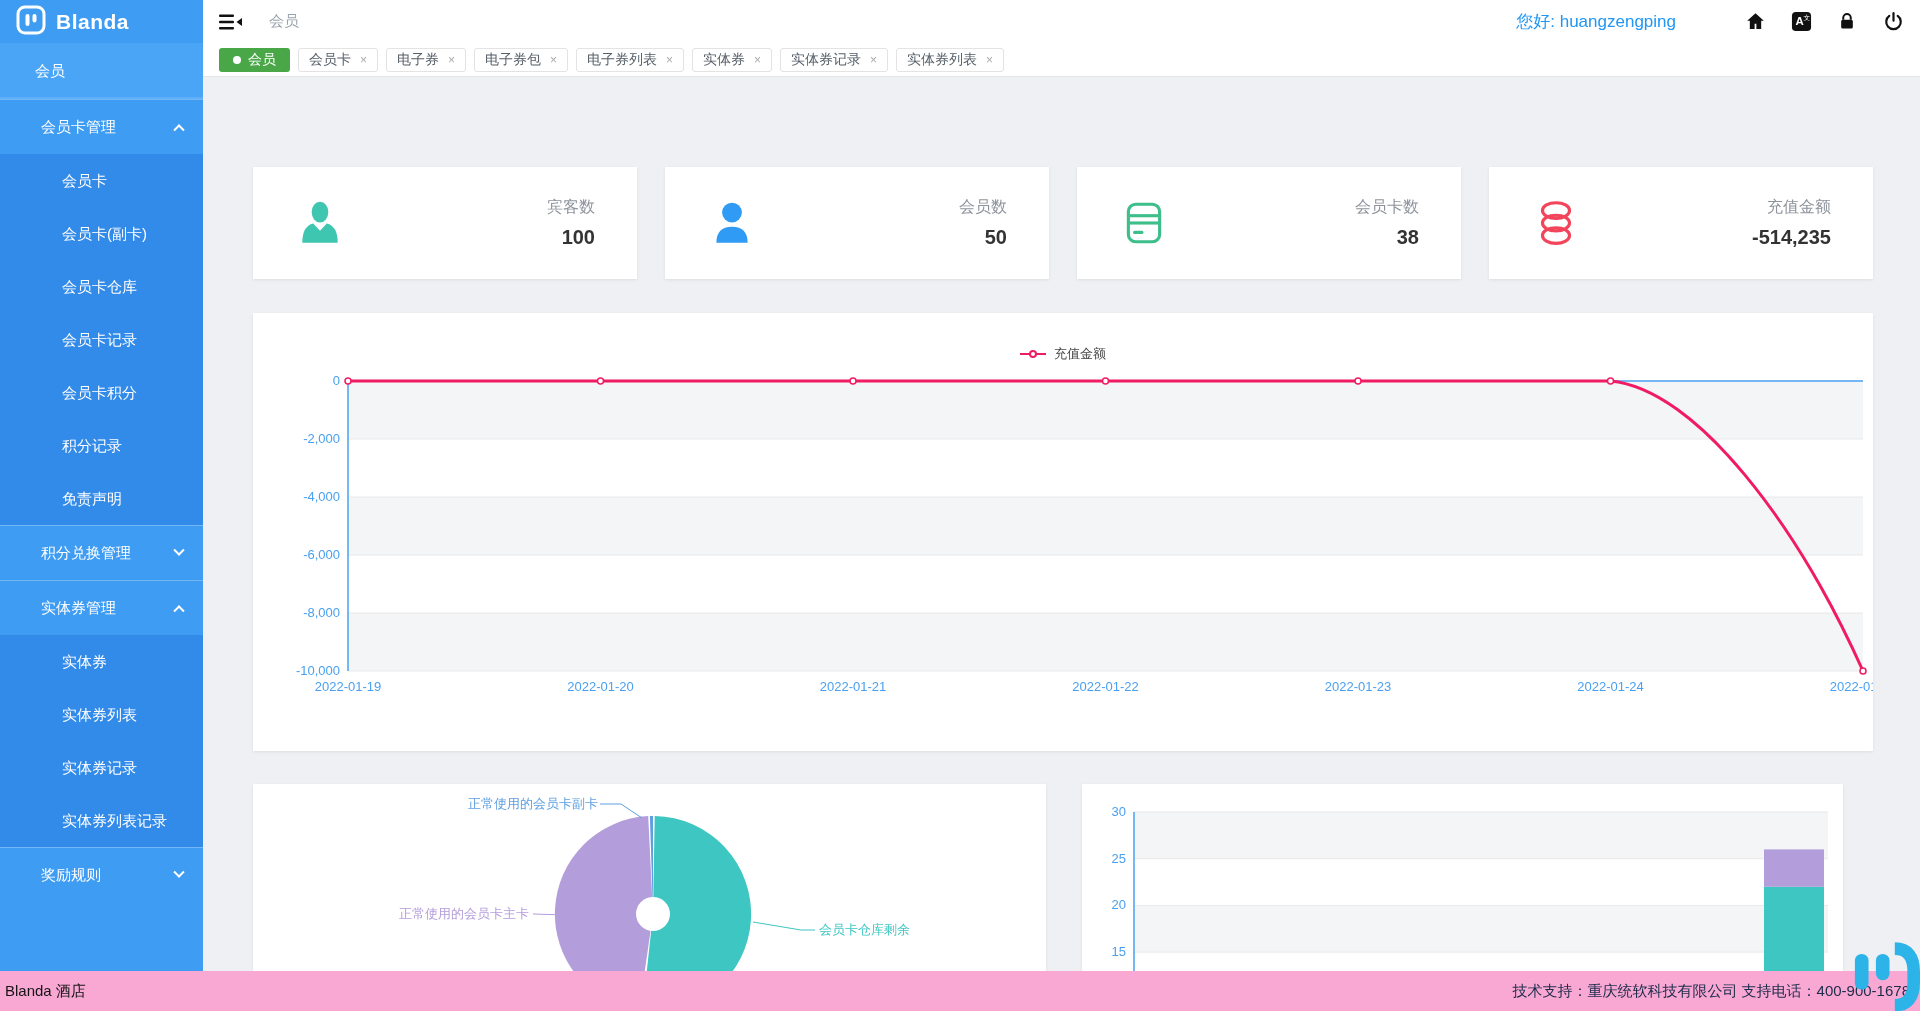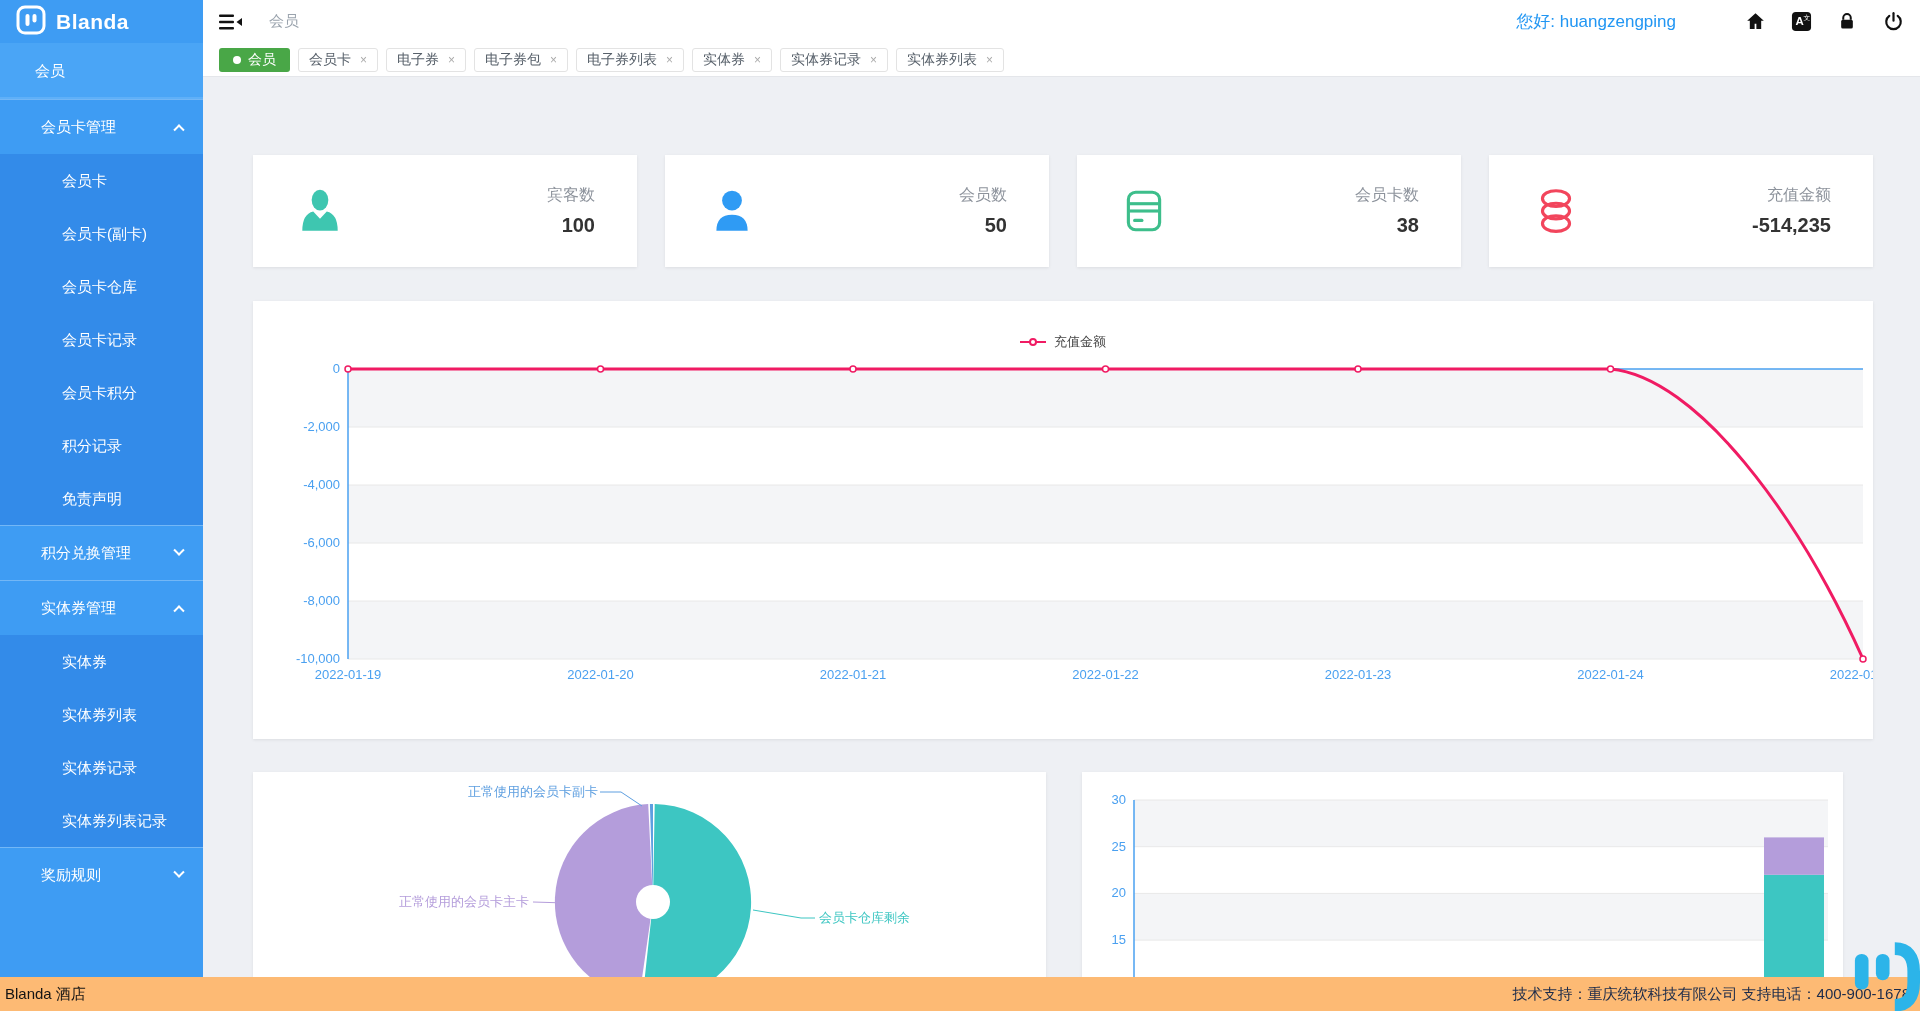--- a/index.html
+++ b/index.html
@@ -40,21 +40,21 @@
          padding:0 10px; cursor:pointer; white-space:nowrap; }
   .tab.active { background:#49a747; color:#fff; padding:0 14px; gap:7px; }
   .tab.active .dot { width:8px; height:8px; border-radius:50%; background:#fff; display:inline-block; }
   .tab.plain { background:#fff; border:1px solid #e3e3e3; color:#57606a; gap:9px; }
   .tab.plain .x { color:#aaa; font-size:12px; }
 
   
   .content { position:fixed; top:77px; left:203px; right:0; bottom:22px; overflow:hidden;
              background:#eef0f4; padding:78px 47px 0 50px; }
   .card { background:#fff; box-shadow:0 1px 3px rgba(0,0,0,.08); }
-  .stats-row { display:flex; gap:28px; }
+  .stats-row { display:flex; gap:28px;margin-top:12px; }
   .stat-card { flex:1; height:112px; display:flex; align-items:center; padding:0 42px; }
   .stat-icon { width:50px; height:50px; }
   .stat-right { margin-left:auto; text-align:right; }
   .stat-label { color:#8d939c; font-size:16px; }
   .stat-value { color:#333; font-size:20px; font-weight:bold; margin-top:8px; }
 
   .chart-card { margin-top:34px; height:438px; overflow:hidden; }
   .legend { display:flex; justify-content:center; align-items:center; gap:8px; padding-top:26px;
             height:56px; cursor:pointer; }
   .lg-line { width:26px; height:2px; background:#f01b63; position:relative; display:inline-block; }
@@ -62,21 +62,21 @@
              background:#fff; border:2px solid #f01b63; box-sizing:border-box; }
   .lg-text { font-size:13px; color:#464646; }
   #line-chart { width:1620px; height:382px; }
 
   .bottom-row { display:flex; gap:36px; margin-top:33px; }
   .pie-card { width:793px; height:300px; }
   .bar-card { width:761px; height:300px; }
   svg text { font-family:"Liberation Sans","DejaVu Sans",sans-serif; }
 
   
-  .footer { position:fixed; left:0; right:0; bottom:0; height:34px; background:#fdba74; z-index:10;
+  .footer { position:fixed; left:0; right:0; bottom:0; height:40px; background:#f9a8d4; z-index:10;
             display:flex; align-items:center; justify-content:space-between; padding:0 10px 0 5px; }
   .footer-left  { color:#141414; font-size:15px; }
   .footer-right { color:#1c2b4a; font-size:15px; }
   .watermark { position:fixed; right:0; bottom:-8px; width:84px; height:84px; z-index:11; }
 </style>
 </head>
 <body>
 
 <div class="sidebar">
   <div class="logo-band">

